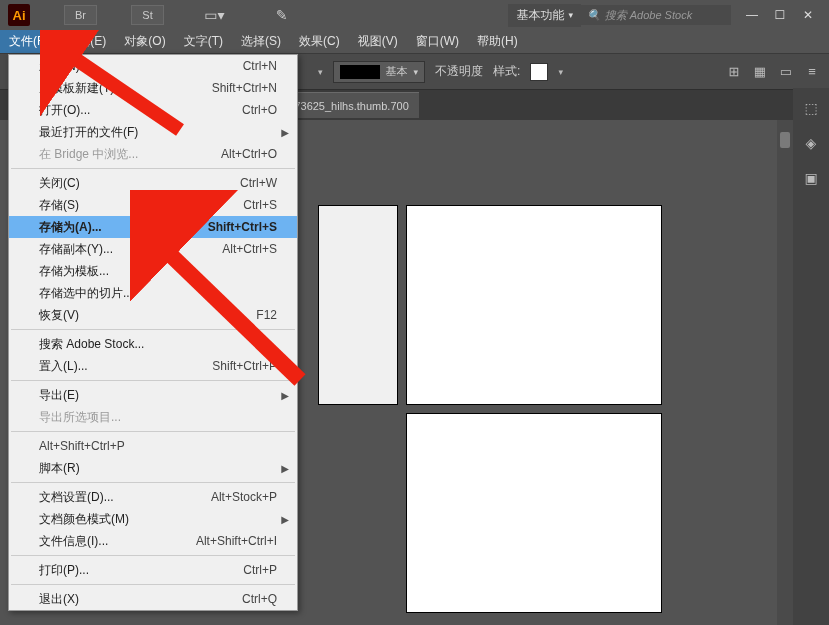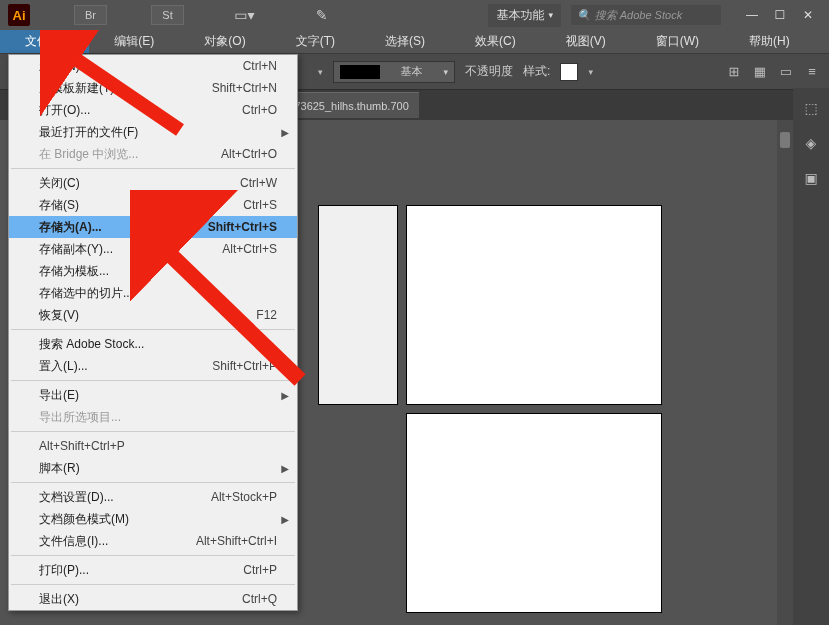--- a/index.html
+++ b/index.html
@@ -1,30 +1,30 @@
 <!DOCTYPE html>
 <html><head>
 <meta charset="utf-8">
 <style>
 * { margin:0; padding:0; box-sizing:border-box; font-family:"Microsoft YaHei",Arial,sans-serif; }
 body { width:829px; height:625px; background:#535353; overflow:hidden; position:relative; }
-.top-bar { height:30px; background:#535353; display:flex; align-items:center; padding:0 8px; gap:10px; }
+.top-bar { height:30px; background:#535353; display:flex; align-items:center; padding:0 8px; }
 .ai-logo { width:22px; height:22px; background:#330000; color:#ff9a00; font-weight:bold; font-size:13px; display:flex; align-items:center; justify-content:center; border-radius:2px; }
 .top-icon { width:33px; height:20px; display:flex; align-items:center; justify-content:center; color:#ccc; font-size:11px; border:1px solid #6a6a6a; background:#5a5a5a;margin-left:34px; }
 .top-icon.plain { border:none; background:none; font-size:14px; }
 .spacer { flex:1; }
 .workspace-dd { color:#ddd; font-size:12px; padding:3px 8px; background:#4a4a4a; display:flex; align-items:center; gap:4px;margin-left:28px; }
 .search-box { width:150px; height:20px; background:#4a4a4a; color:#999; font-size:11px; padding:0 6px; display:flex; align-items:center; gap:4px; font-style:italic; }
 .win-btns { display:flex; gap:2px; margin-left:8px; }
 .win-btn { width:26px; height:18px; display:flex; align-items:center; justify-content:center; color:#ddd; font-size:12px; }
 .menu-bar { height:24px; background:#535353; display:flex; align-items:stretch; border-bottom:1px solid #3a3a3a; }
-.menu-item { padding:0 25px; color:#e0e0e0; font-size:12px; display:flex; align-items:center; cursor:default; }
+.menu-item { padding:0 9px; color:#e0e0e0; font-size:12px; display:flex; align-items:center; cursor:default; }
 .menu-item.active { background:#3875a8; color:#fff; }
 .control-bar { height:36px; background:#4a4a4a; border-bottom:1px solid #2e2e2e; display:flex; align-items:center; padding:0 8px; gap:10px; }
-.ctrl-field { height:22px; background:#5a5a5a; border:1px solid #333; display:flex; align-items:center; padding:0 6px; color:#ccc; font-size:11px; gap:21px; }
+.ctrl-field { height:22px; background:#5a5a5a; border:1px solid #333; display:flex; align-items:center; padding:0 6px; color:#ccc; font-size:11px; gap:6px; }
 .swatch { width:40px; height:14px; background:#fff; border:1px solid #000; }
 .opacity-label { color:#ccc; font-size:12px; }
 .ctrl-icons { display:flex; gap:8px; margin-left:auto; }
 .ctrl-icon { width:18px; height:18px; display:flex; align-items:center; justify-content:center; color:#bbb; font-size:13px; }
 .tab-row { height:30px; background:#3a3a3a; display:flex; align-items:center; padding:0 8px; }
 .doc-tab { height:26px; background:#535353; color:#d0d0d0; font-size:11px; padding:0 10px; display:flex; align-items:center; border-top:1px solid #6a6a6a; max-width:520px; overflow:hidden; white-space:nowrap; }
 .canvas-area { position:absolute; left:0; right:40px; top:120px; bottom:0; background:#535353; }
 .artboard { position:absolute; background:#fff; border:1px solid #000; }
 .ab1 { left:320; top:85; width:80px; height:200px; background:#f0f0f0; left:318px; top:85px; }
 .ab2 { left:406px; top:85px; width:256px; height:200px; }

